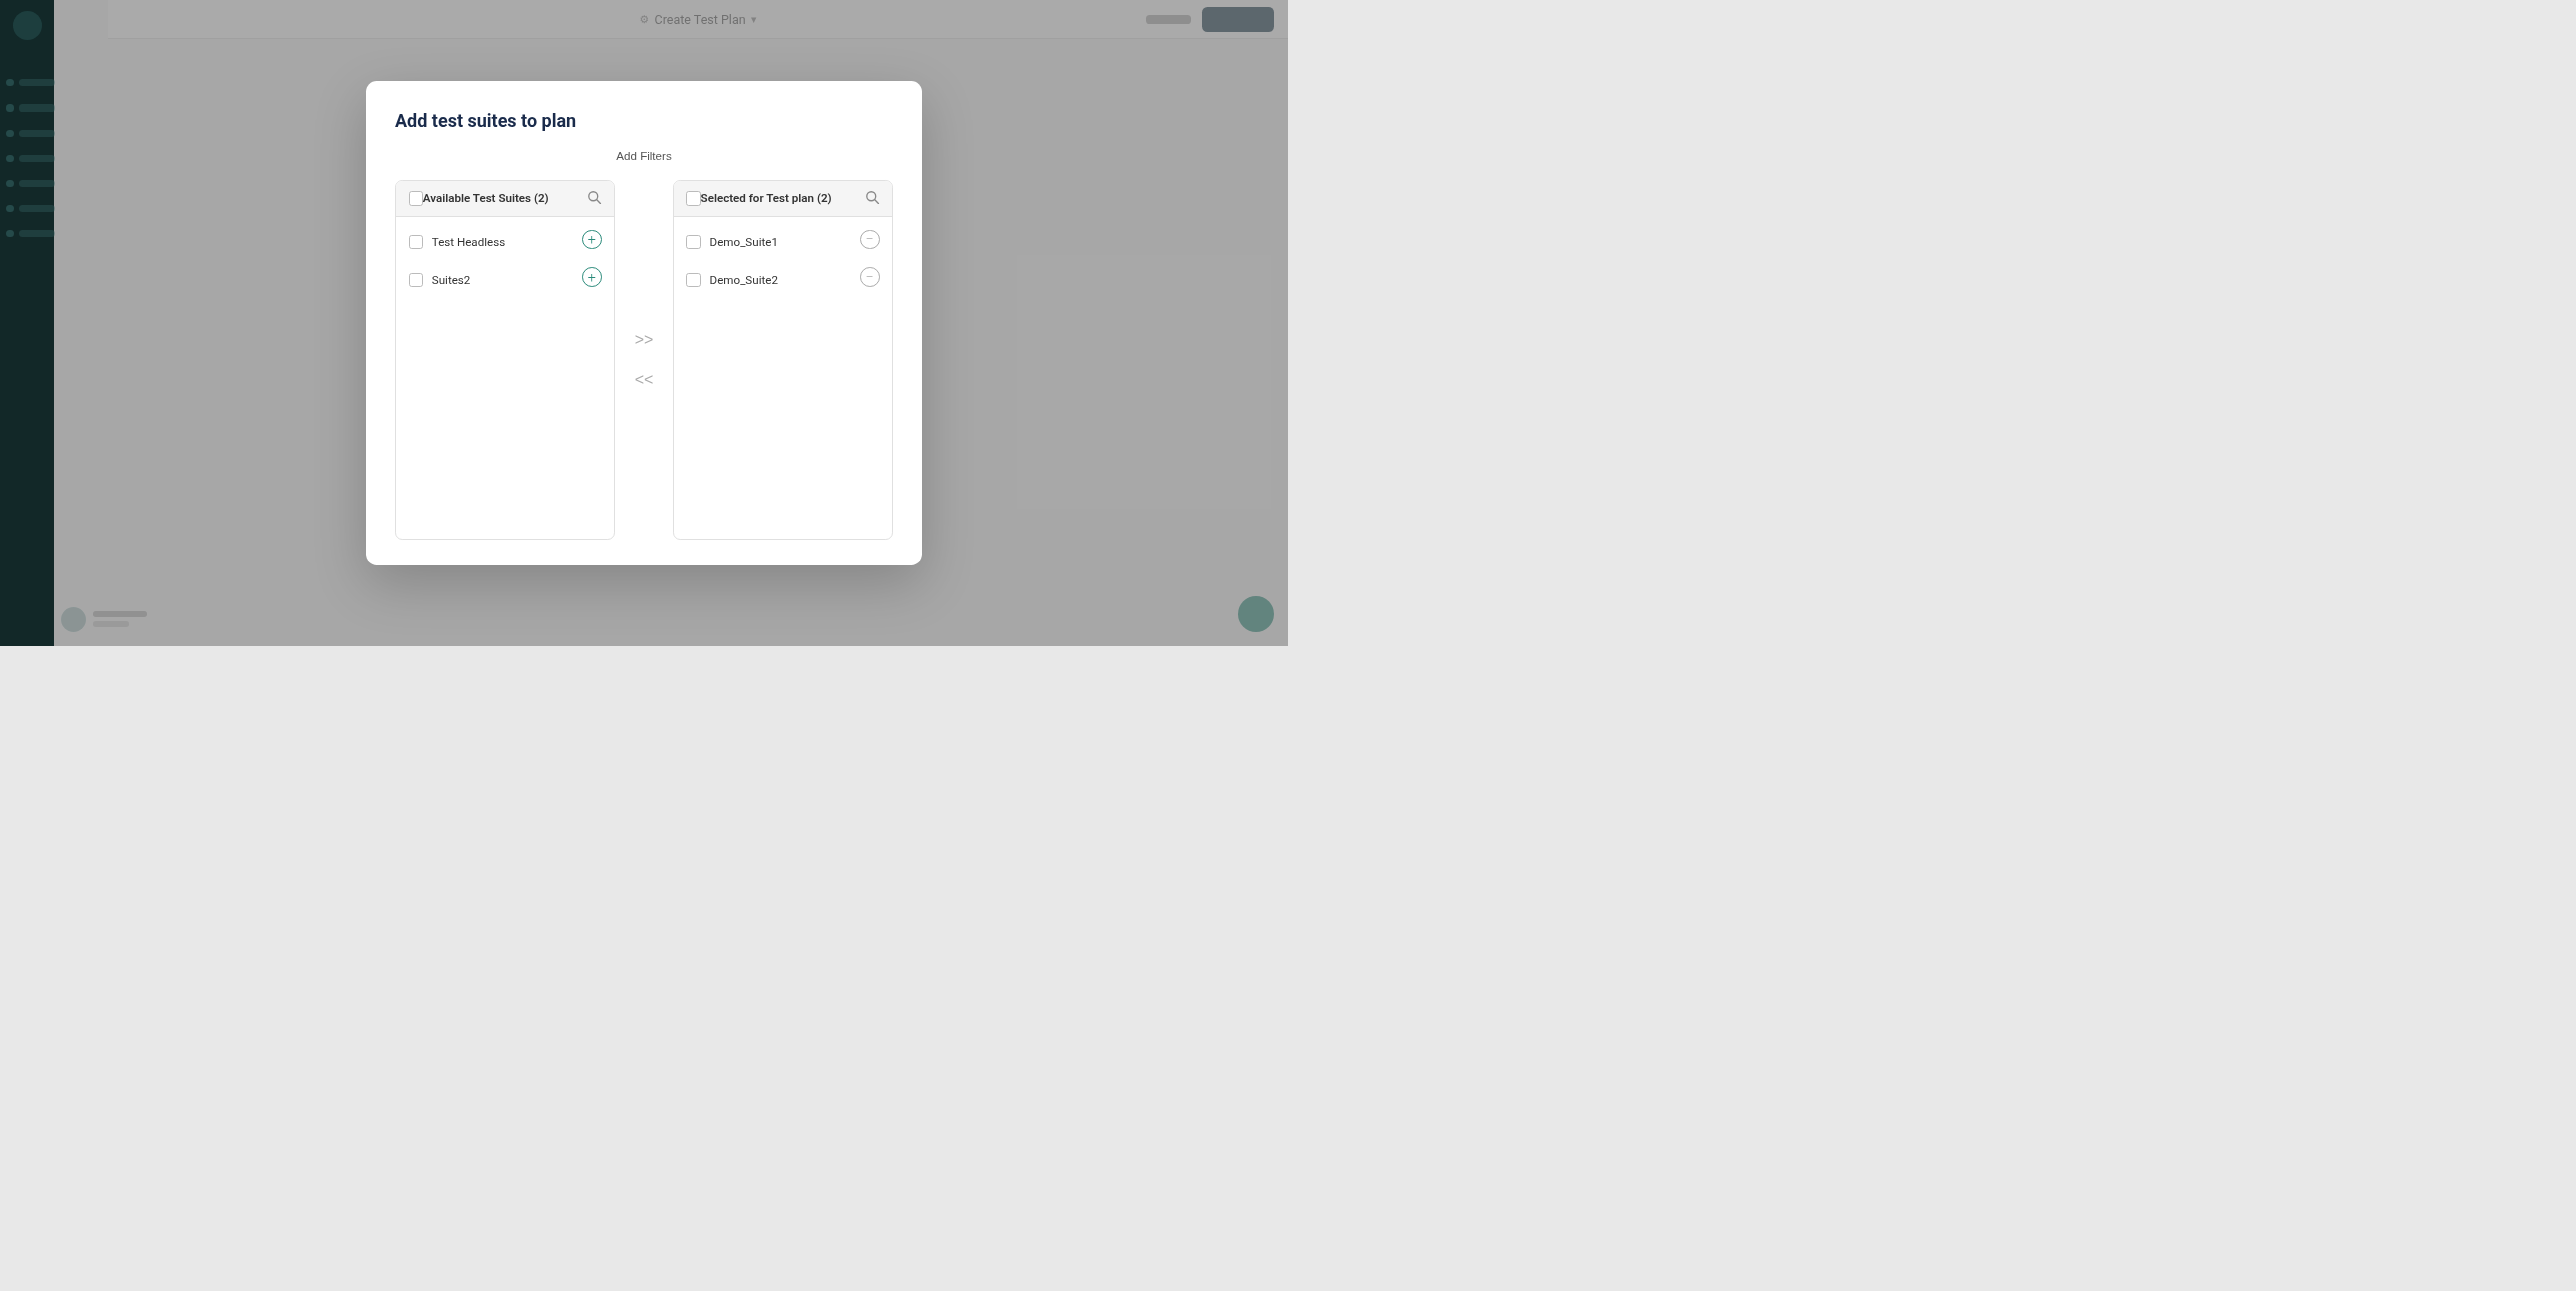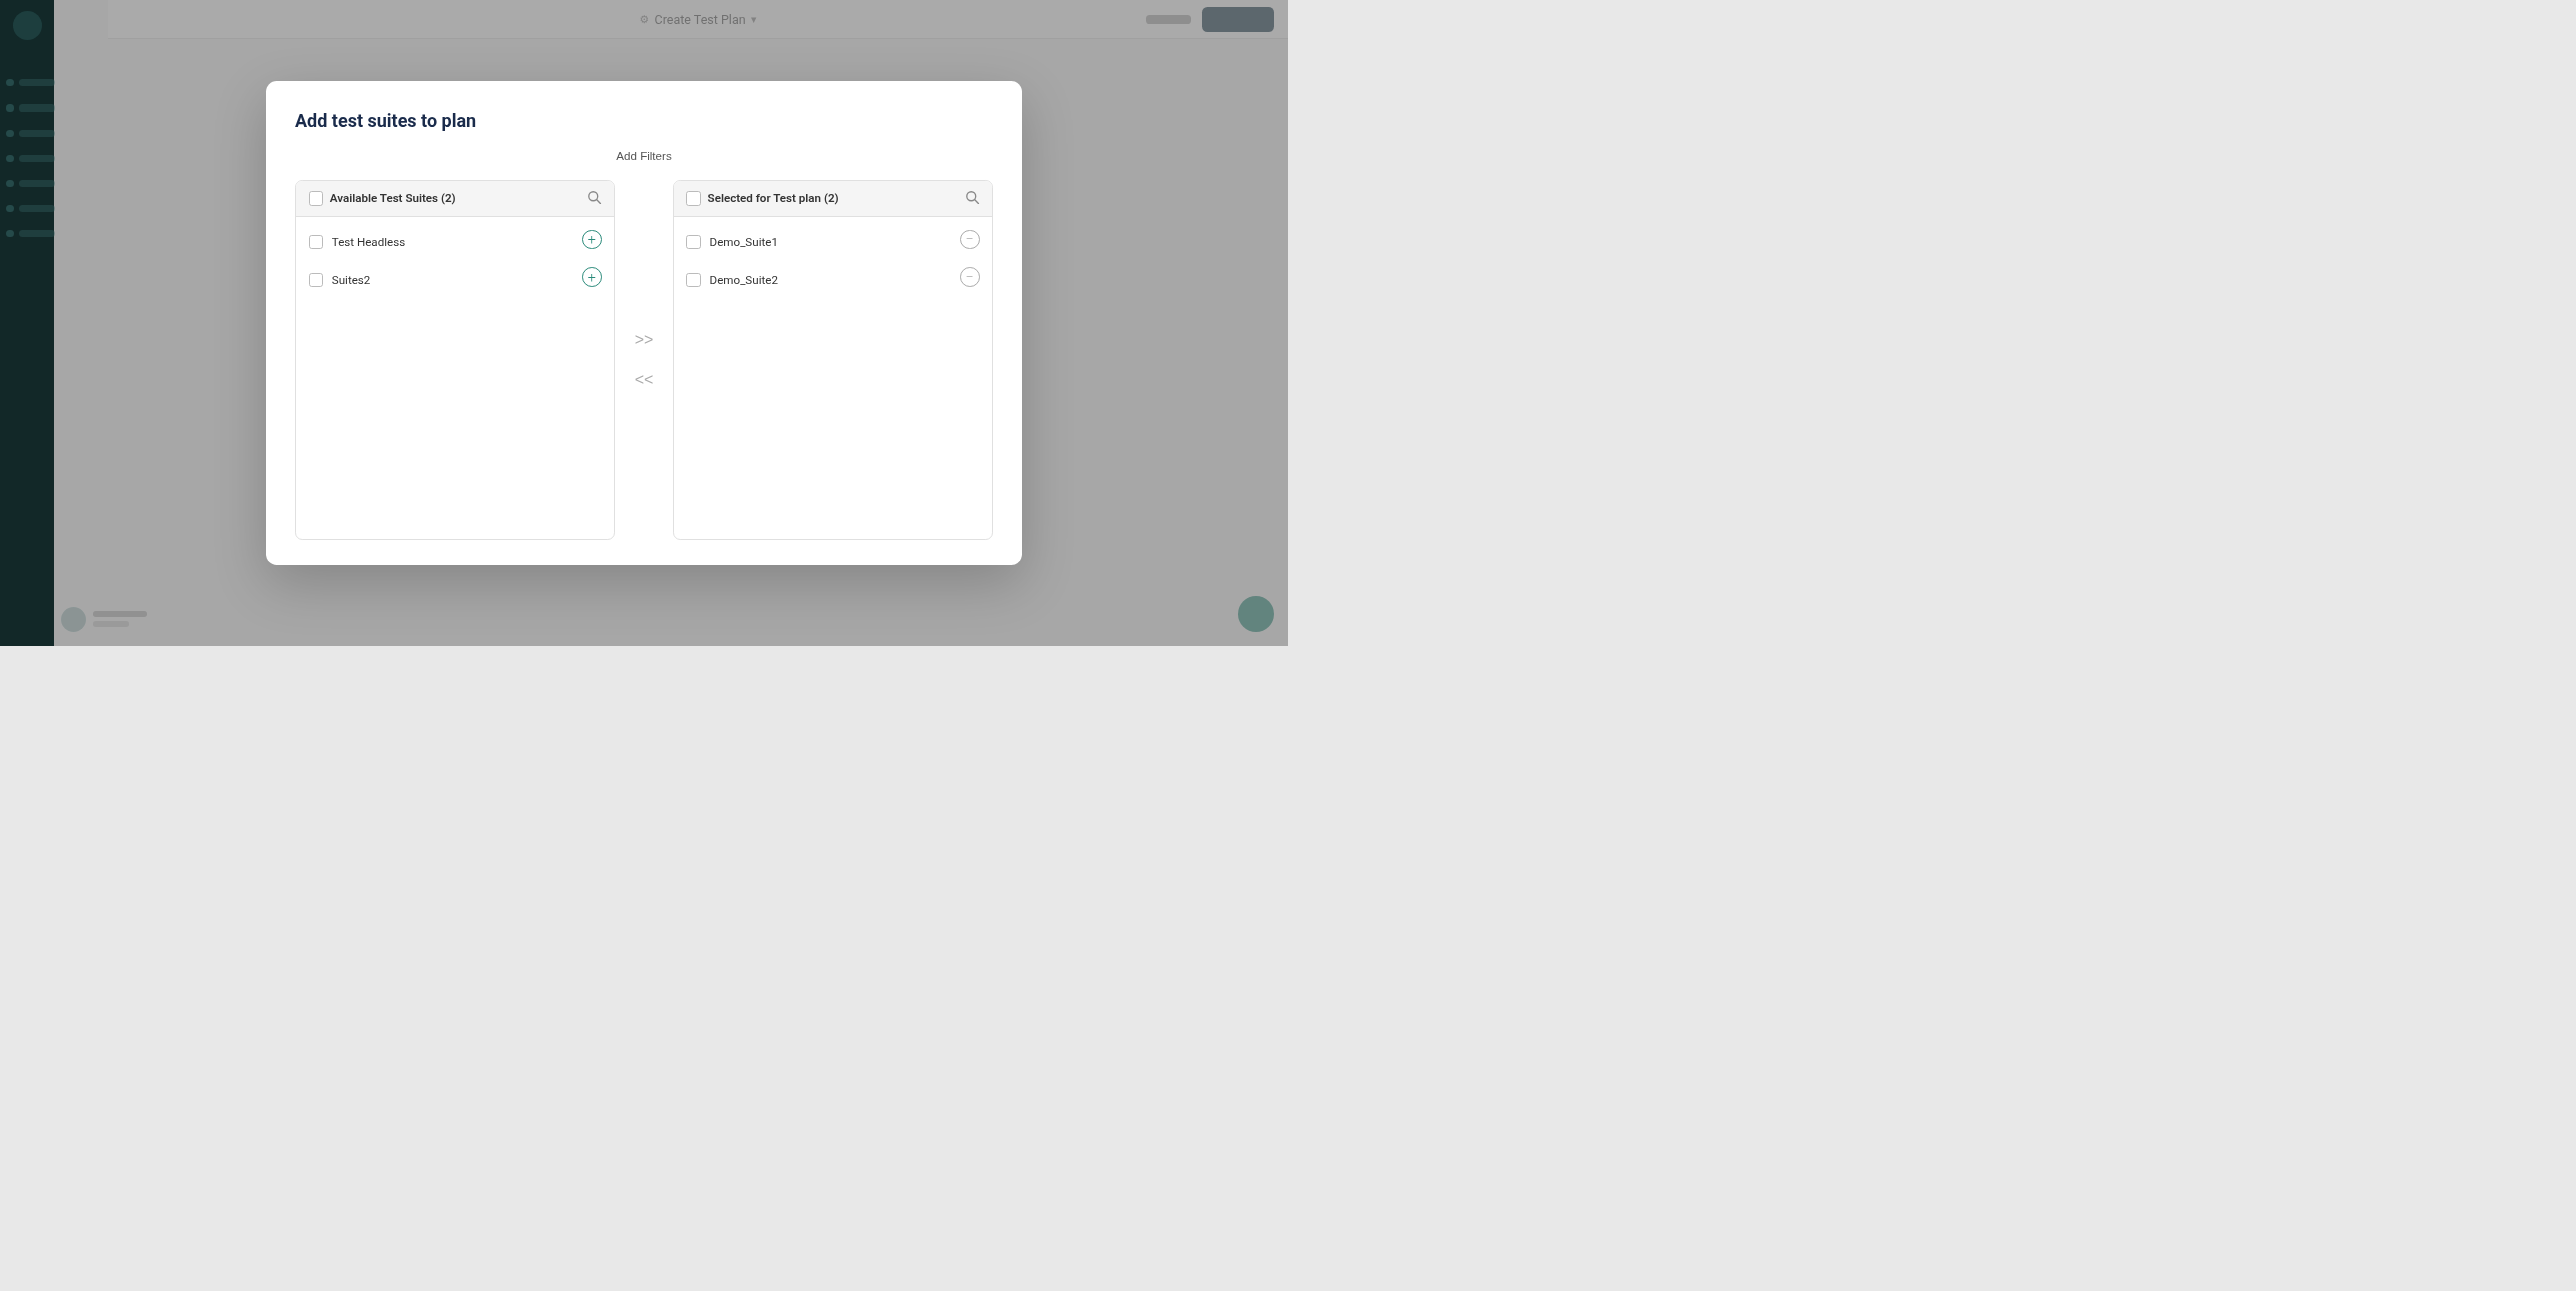--- a/index.html
+++ b/index.html
@@ -47,21 +47,21 @@
       background: rgba(0,0,0,0.3);
       display: flex;
       align-items: center;
       justify-content: center;
     }
 
     
     .modal {
       background: #fff;
       border-radius: 10.7px;
-      width: 756px;
+      width: 556px;
       max-height: 608px;
       padding: 29px 29px 25px;
       box-shadow: 0 18px 54px rgba(0,0,0,0.2);
       display: flex;
       flex-direction: column;
       gap: 18px;
     }
 
     .modal-title {
       font-size: 18px;
@@ -100,21 +100,21 @@
       align-items: center;
       justify-content: space-between;
       padding: 9px 12.5px;
       background: #f5f5f5;
       border-bottom: 0.9px solid #e0e0e0;
     }
 
     .panel-header-left {
       display: flex;
       align-items: center;
-      gap: 7px;
+      gap: 0;
     }
 
     .panel-title {
       font-size: 11.6px;
       font-weight: 600;
       color: #333;
     }
 
     .search-icon-svg {
       color: #888;

